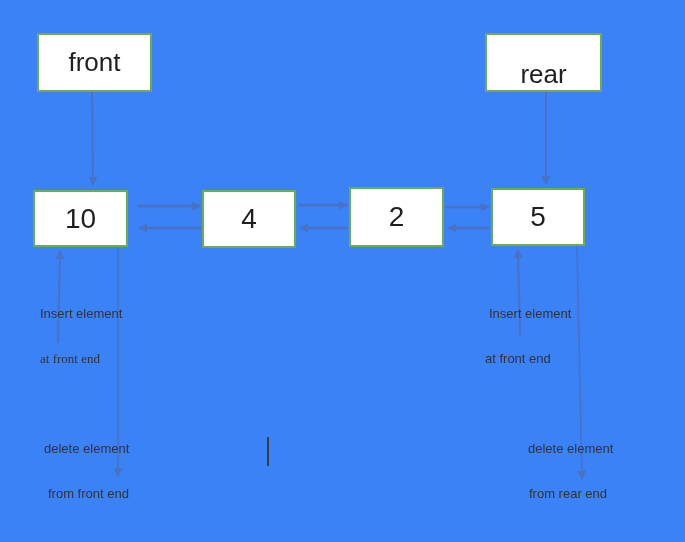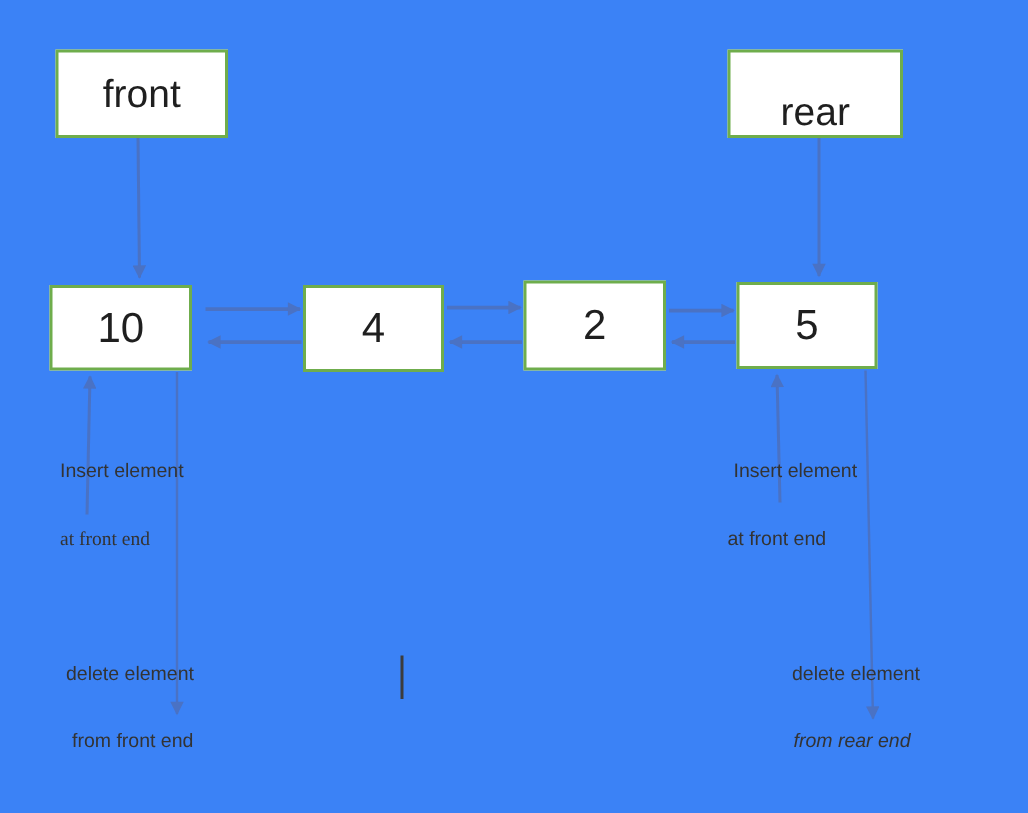--- a/index.html
+++ b/index.html
@@ -47,21 +47,21 @@
     color: var(--text);
     white-space: nowrap;
   }
   .ins-front-1 { left: 40px;  top: 303px; }
   .ins-front-2 { left: 40px;  top: 348px; font-family: Liberation Serif, serif; }
   .del-front-1 { left: 44px;  top: 438px; }
   .del-front-2 { left: 48px;  top: 483px; }
   .ins-rear-1  { left: 489px; top: 303px; }
   .ins-rear-2  { left: 485px; top: 348px; }
   .del-rear-1  { left: 528px; top: 438px; }
-  .del-rear-2  { left: 529px; top: 483px; font-style: italic; }
+  .del-rear-2  { left: 529px; top: 483px; }
 
   .caret {
     position: absolute;
     left: 267px; top: 437px;
     width: 2px; height: 29px;
     background: #3c3c3c;
   }
 </style>
 </head>
 <body>

